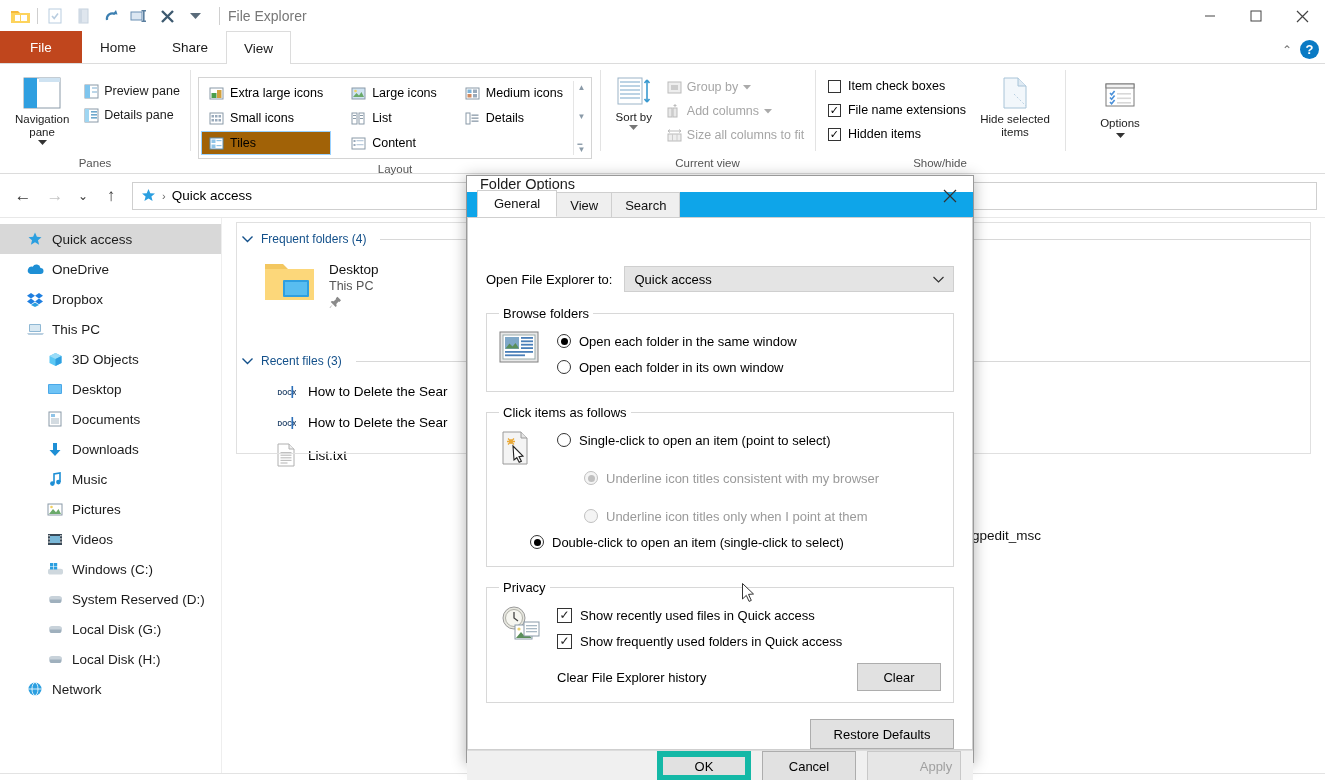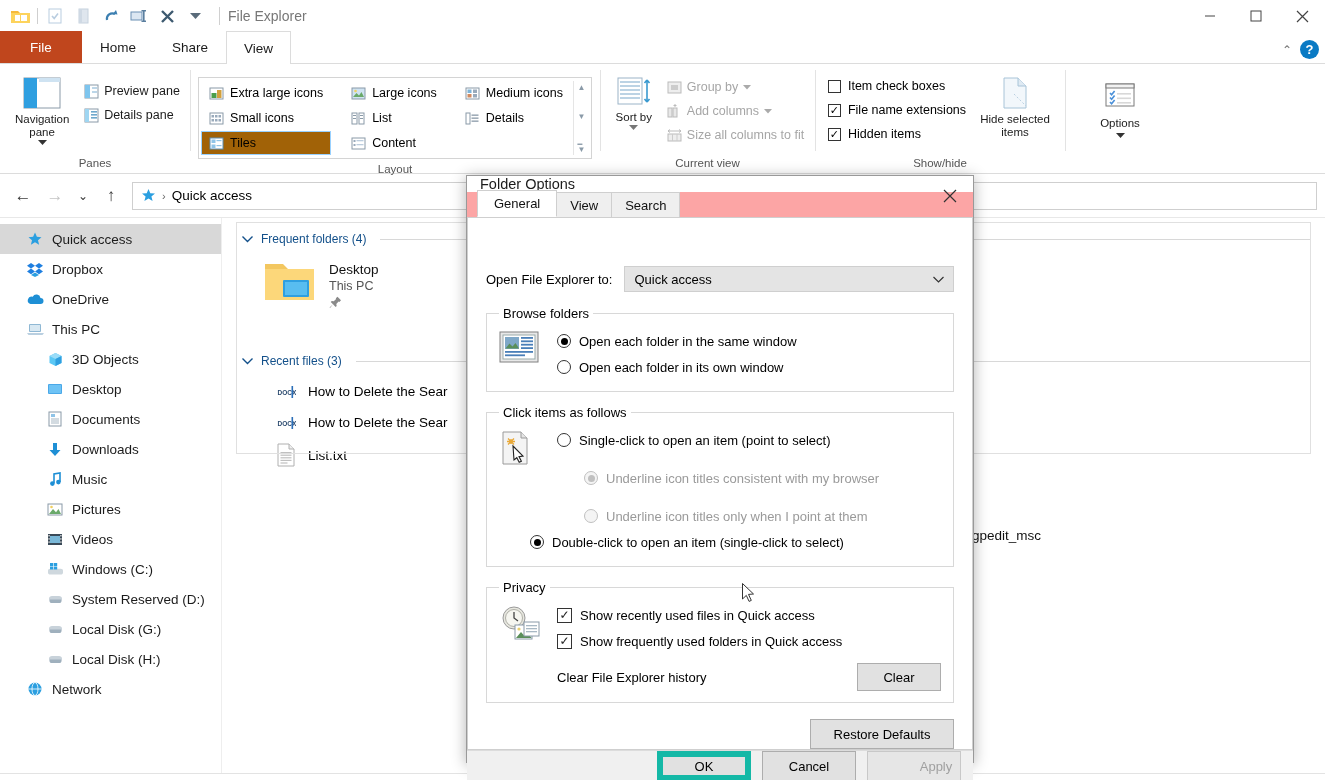--- a/index.html
+++ b/index.html
@@ -197,21 +197,21 @@
     height: 40px; background: #fff; display: flex; align-items: center;
     padding-left: 13px; font-size: 14.5px; color: #1b1b1b; position: relative;
   }
   .dlg-close {
     position: absolute; right: 0; top: 0; width: 46px; height: 40px;
     display: flex; align-items: center; justify-content: center;
     color: #333; font-size: 16px;
   }
   .dlg-tabs {
     display: flex; align-items: flex-end; height: 26px;
-    padding-left: 10px; background: #fca5a5;
+    padding-left: 10px; background: #0ea5e9;
     border-bottom: 1px solid #cfcfcf;
   }
   .dlg-tab {
     padding: 0 13px; height: 25px; line-height: 25px;
     font-size: 13px; background: #efefef; border: 1px solid #cfcfcf;
     border-bottom: none; margin-right: -1px; color: #111;
   }
   .dlg-tab.active {
     background: #fff; height: 27px; line-height: 26px; position: relative; z-index: 2;
     border-bottom: 1px solid #fff; padding: 0 16px;
@@ -616,37 +616,37 @@
     <div class="navitem selected">
       <span class="navicon">
         <svg width="16" height="16" viewBox="0 0 16 16">
             <path d="M8 1.5l1.9 4.3 4.6.4-3.5 3 1.1 4.6L8 11.3 3.9 13.8 5 9.2 1.5 6.2l4.6-.4z" fill="#2b9fe0"></path>
           </svg>
       </span>
       <span>Quick access</span>
     </div>
     <div class="navitem">
       <span class="navicon">
+        <svg width="18" height="13" viewBox="0 0 18 13">
+            <path d="M4.5 11h10a3 3 0 000-6 4.2 4.2 0 00-7.8-1.3A3.3 3.3 0 004.5 11z" fill="#1e8fd5"></path>
+          </svg>
+      </span>
+      <span>OneDrive</span>
+    </div>
+    <div class="navitem">
+      <span class="navicon">
         <svg width="16" height="15" viewBox="0 0 16 15">
             <path d="M4 1L0 3.8l4 2.8 4-2.8z" fill="#1e7fe0"></path>
             <path d="M12 1L8 3.8l4 2.8 4-2.8z" fill="#1e7fe0"></path>
             <path d="M0 9.4L4 6.6l4 2.8-4 2.8z" fill="#1e7fe0"></path>
             <path d="M16 9.4l-4-2.8-4 2.8 4 2.8z" fill="#1e7fe0"></path>
             <path d="M4 13l4-2.6 4 2.6-4 2z" fill="#2b9fe0"></path>
           </svg>
       </span>
       <span>Dropbox</span>
-    </div>
-    <div class="navitem">
-      <span class="navicon">
-        <svg width="18" height="13" viewBox="0 0 18 13">
-            <path d="M4.5 11h10a3 3 0 000-6 4.2 4.2 0 00-7.8-1.3A3.3 3.3 0 004.5 11z" fill="#1e8fd5"></path>
-          </svg>
-      </span>
-      <span>OneDrive</span>
     </div>
     <div class="navitem">
       <span class="navicon">
         <svg width="17" height="14" viewBox="0 0 17 14">
             <rect x="2" y="2" width="12" height="8" rx="1" fill="#8fb8d4"></rect>
             <rect x="3" y="3" width="10" height="6" fill="#d8e8f2"></rect>
             <path d="M0 11h17l-1.5 2H1.5z" fill="#b9cfe0"></path>
           </svg>
       </span>
       <span>This PC</span>

